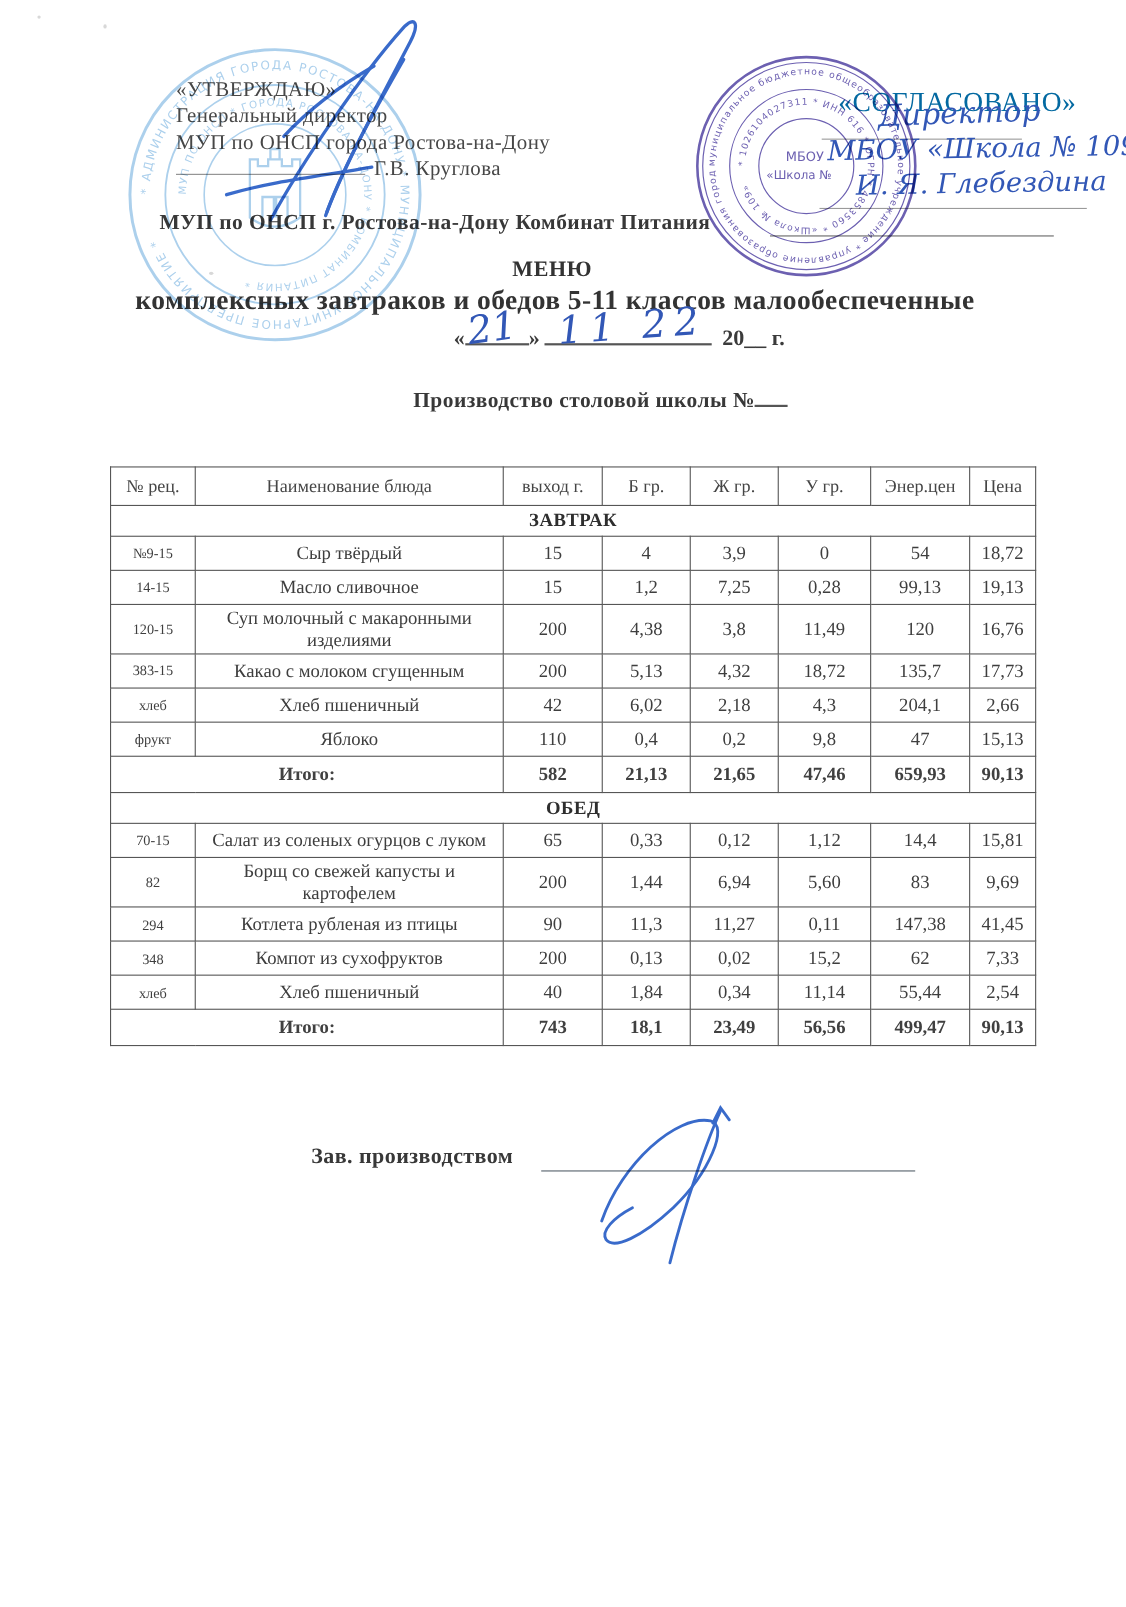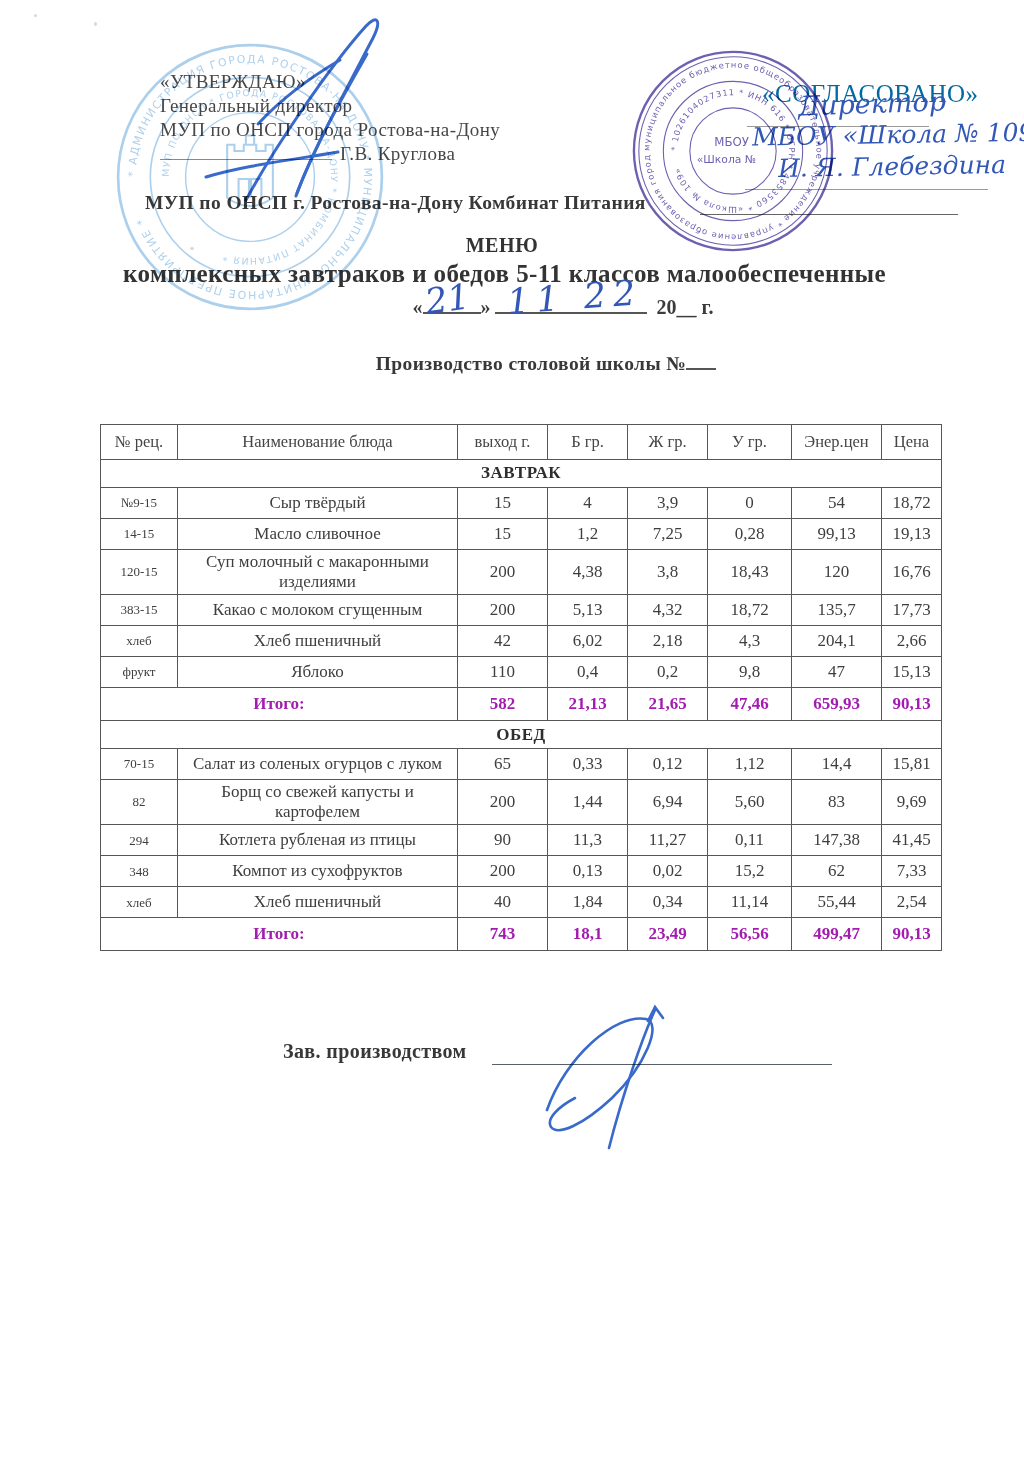--- a/index.html
+++ b/index.html
@@ -35,21 +35,21 @@
   .prod-ul{display:inline-block;width:30px;height:16px;border-bottom:2px solid #555;}
   
   .table-wrap{left:100px;top:424px;width:841px;}
   table.menu{border-collapse:collapse;width:841px;table-layout:fixed;font-size:17px;color:#3e3e3e;}
   table.menu th,table.menu td{border:1.4px solid #565656;padding:2px 4px;vertical-align:middle;text-align:center;line-height:1.18;}
   table.menu th{font-weight:normal;font-size:16.5px;height:30px;color:#454545;}
   td.c-name{text-align:left;padding-left:10px;}
   td.c-id{font-size:13px;}
   tr.body-row td{height:26px;}
   tr.section-row td{font-weight:bold;color:#2e2e2e;height:23px;letter-spacing:.5px;}
-  tr.total-row td{font-weight:bold;color:#a21caf;height:28px;}
+  tr.total-row td{font-weight:bold;color:#404040;height:28px;}
   
   .footer-label{left:283px;top:1040px;font-size:20px;font-weight:bold;color:#383838;letter-spacing:.4px;text-align:center;}
   .footer-line{left:492px;top:1064px;width:340px;border-bottom:1.6px solid #55606a;height:0;}
   
   .stamp{mix-blend-mode:multiply;pointer-events:none;}
   .stamp-left{left:115px;top:42px;opacity:.62;}
   .stamp-right{left:630px;top:48px;opacity:.88;}
   .ink-overlay{left:0;top:0;mix-blend-mode:multiply;pointer-events:none;}
   .speck{position:absolute;background:#d8d8d8;border-radius:50%;}
 </style>
@@ -139,21 +139,21 @@
             <td>0,28</td>
             <td>99,13</td>
             <td>19,13</td>
           </tr>
           <tr class="body-row">
             <td class="c-id">120-15</td>
             <td class="c-name">Суп молочный с макаронными изделиями</td>
             <td>200</td>
             <td>4,38</td>
             <td>3,8</td>
-            <td>18,43</td>
+            <td>11,49</td>
             <td>120</td>
             <td>16,76</td>
           </tr>
           <tr class="body-row">
             <td class="c-id">383-15</td>
             <td class="c-name">Какао с молоком сгущенным</td>
             <td>200</td>
             <td>5,13</td>
             <td>4,32</td>
             <td>18,72</td>

